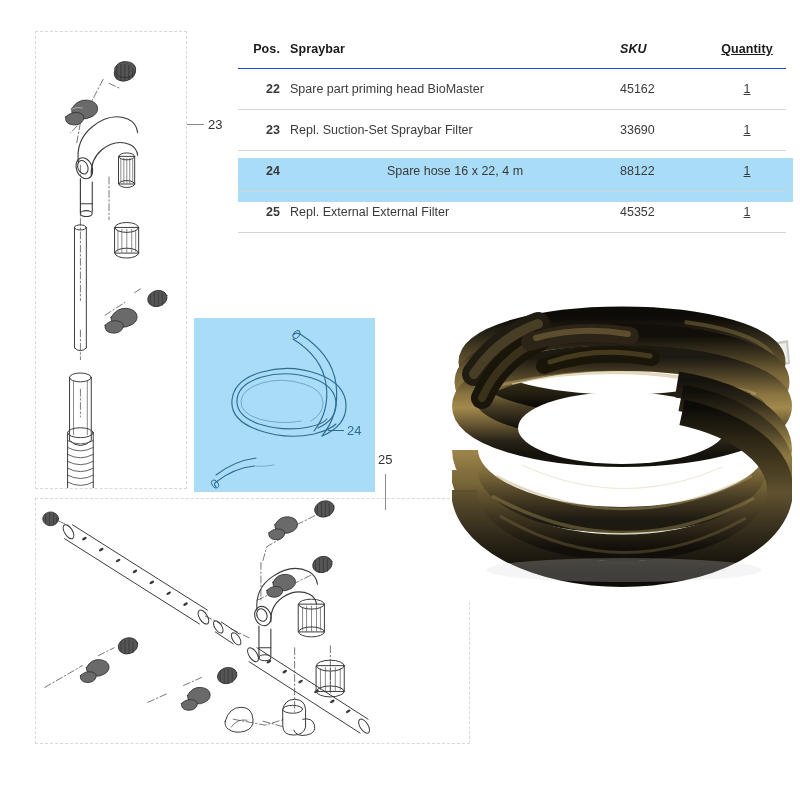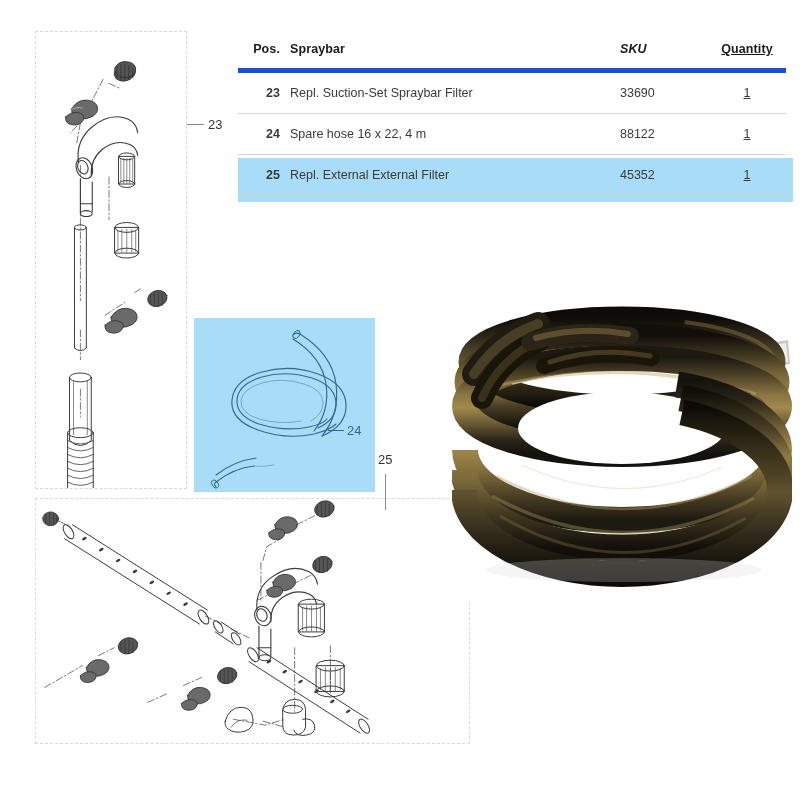--- a/index.html
+++ b/index.html
@@ -27,21 +27,21 @@
     border-collapse: collapse;
     width: 100%;
     table-layout: fixed;
   }
   #parts-table th {
     font-size: 12.5px;
     font-weight: bold;
     color: #1a1a1a;
     text-align: left;
     padding: 4px 0 12px 0;
-    border-bottom: 5px solid #1d4ed8;
+    border-bottom: 1px solid #1d4ed8;
     letter-spacing: 0.1px;
   }
   #parts-table td {
     font-size: 12.5px;
     color: #3a3a3a;
     padding: 13px 0 13px 0;
     border-bottom: 1px solid #d4d4d4;
     vertical-align: middle;
   }
   .col-pos   { width: 42px;  text-align: right !important; padding-right: 10px !important; }
@@ -50,20 +50,21 @@
   .col-qty   { width: 78px;  text-align: center !important; text-decoration: underline; }
   td.col-pos { font-weight: bold; color: #1a1a1a; }
   th.col-sku { padding-left: 0; font-style: italic; }
   th.col-qty { text-align: center !important; }
 
   
   tr.row-highlight td {
     color: #3f6f8e;
     border-bottom: 1px solid #7cc2e3;
     border-top: 1px solid #7cc2e3;
+    text-align: center;
   }
   tr.row-highlight td.col-pos { color: #2c5670; }
   
   #row-highlight-band {
     position: absolute;
     left: 238px;
     top: 158px;
     width: 555px;
     height: 44px;
     background: #a9dcf7;
@@ -116,20 +117,26 @@
   <table>
     <thead>
       <tr>
         <th class="col-pos">Pos.</th>
         <th class="col-prod">Spraybar</th>
         <th class="col-sku">SKU</th>
         <th class="col-qty">Quantity</th>
       </tr>
     </thead>
     <tbody id="parts-table-body">
+        <tr>
+          <td class="col-pos">22</td>
+          <td class="col-prod">Spare part priming head BioMaster</td>
+          <td class="col-sku">45162</td>
+          <td class="col-qty">1</td>
+        </tr>
         <tr>
           <td class="col-pos">23</td>
           <td class="col-prod">Repl. Suction-Set Spraybar Filter</td>
           <td class="col-sku">33690</td>
           <td class="col-qty">1</td>
         </tr>
         <tr class="row-highlight">
           <td class="col-pos">24</td>
           <td class="col-prod">Spare hose 16 x 22, 4 m</td>
           <td class="col-sku">88122</td>

